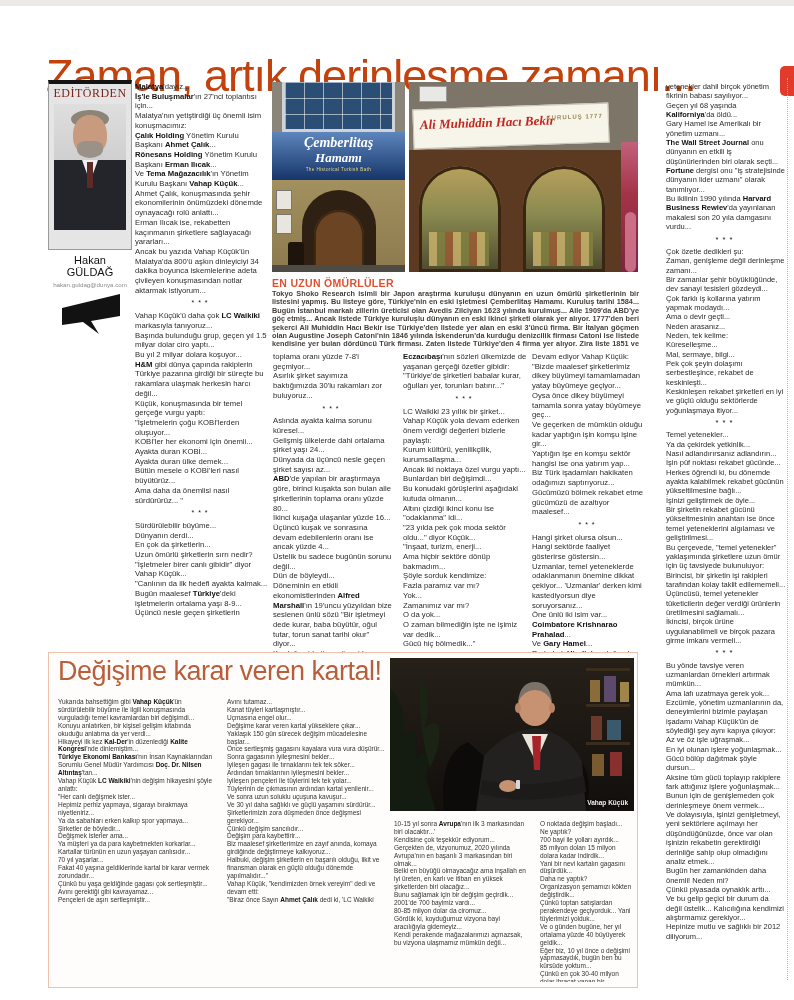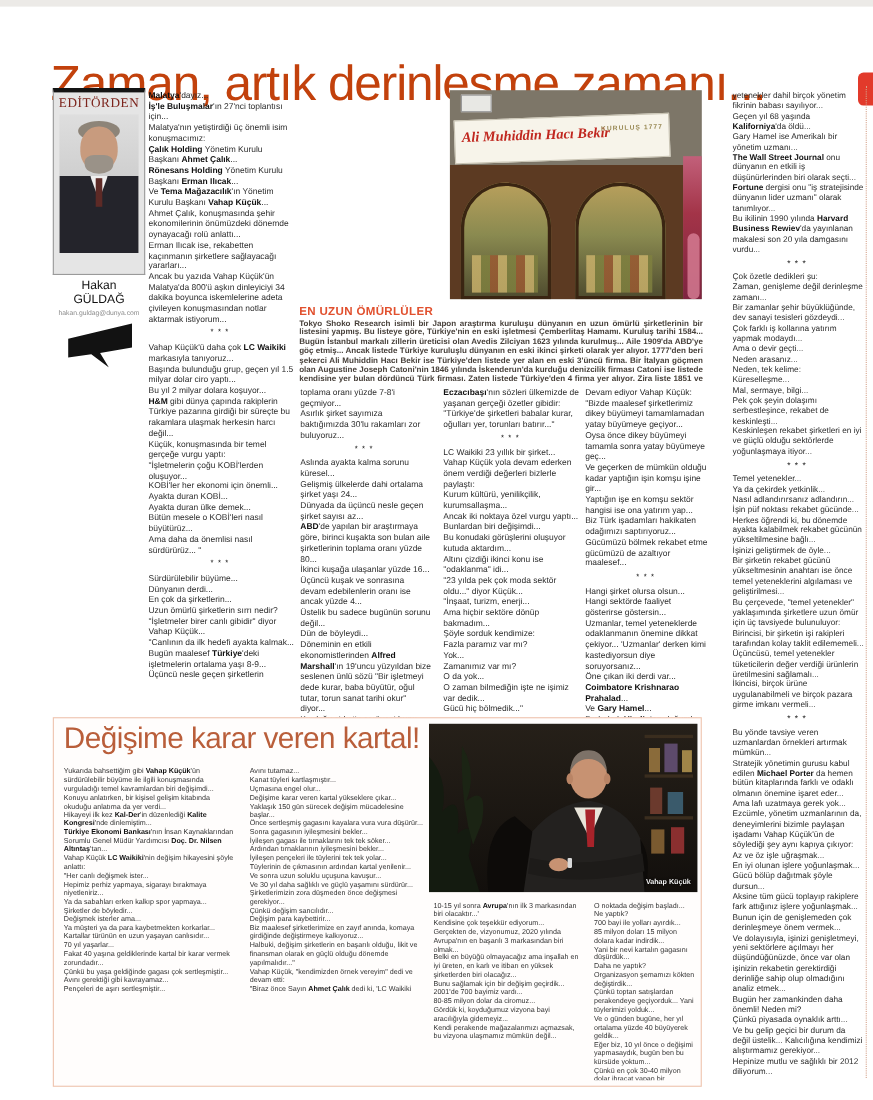--- a/index.html
+++ b/index.html
@@ -126,20 +126,35 @@
     <span>Hakan</span><br>
     <span>GÜLDAĞ</span>
   </div>
   <div class="abs edemail">hakan.guldag@dunya.com</div>
   <div class="abs edlogo">
     <svg width="62" height="42" viewBox="0 0 62 42">
         <path d="M2 16 L60 2 L60 24 L31 29 L39 42 L23 30 L2 33 Z" fill="#121212"></path>
       </svg>
   </div>
 
+  <div class="abs photo" id="photo1">
+    <div class="ph1-window"></div>
+    <div class="ph1-sign">
+      <div class="l1">Çemberlitaş</div>
+      <div class="l2">Hamamı</div>
+      <div class="l3">The Historical Turkish Bath</div>
+    </div>
+    <div class="ph1-wall"></div>
+    <div class="ph1-arch"></div>
+    <div class="ph1-door"></div>
+    <div class="ph1-menu" style="top:108px;"></div>
+    <div class="ph1-menu" style="top:132px;"></div>
+    <div class="ph1-chair"></div>
+    <div class="ph1-ground"></div>
+  </div>
 
   <div class="abs photo" id="photo2">
     <div class="ph2-ac"></div>
     <div class="ph2-sign">
       <div class="name">Ali Muhiddin Hacı Bekir</div>
       <div class="est">KURULUŞ 1777</div>
     </div>
     <div class="ph2-front">
       <div class="ph2-win" style="left:10px;">
         <div class="ph2-goods"></div>
@@ -204,21 +219,21 @@
       <p>Kurduğu şirketin serüveni bunu doğrulamamış olsa da, </p>
     </div>
   <div class="abs ncol" id="colC">
       <p><b>Eczacıbaşı</b>'nın sözleri ülkemizde de yaşanan gerçeği özetler gibidir: "Türkiye'de şirketleri babalar kurar, oğulları yer, torunları batırır..."</p>
       <p class="stars">***</p>
       <p>LC Waikiki 23 yıllık bir şirket...</p>
       <p>Vahap Küçük yola devam ederken önem verdiği değerleri bizlerle paylaştı:</p>
       <p>Kurum kültürü, yenilikçilik, kurumsallaşma...</p>
       <p>Ancak iki noktaya özel vurgu yaptı...</p>
       <p>Bunlardan biri değişimdi...</p>
-      <p>Bu konudaki görüşlerini oluşuyor kutuda aktardım...</p>
+      <p>Bu konudaki görüşlerini aşağıdaki kutuda olmanın...</p>
       <p>Altını çizdiği ikinci konu ise "odaklanma" idi...</p>
       <p>"23 yılda pek çok moda sektör oldu..." diyor Küçük...</p>
       <p>"İnşaat, turizm, enerji...</p>
       <p>Ama hiçbir sektöre dönüp bakmadım...</p>
       <p>Şöyle sorduk kendimize:</p>
       <p>Fazla paramız var mı?</p>
       <p>Yok...</p>
       <p>Zamanımız var mı?</p>
       <p>O da yok...</p>
       <p>O zaman bilmediğin işte ne işimiz var dedik...</p>
@@ -229,21 +244,21 @@
       <p>"Bizde maalesef şirketlerimiz dikey büyümeyi tamamlamadan yatay büyümeye geçiyor...</p>
       <p>Oysa önce dikey büyümeyi tamamla sonra yatay büyümeye geç...</p>
       <p>Ve geçerken de mümkün olduğu kadar yaptığın işin komşu işine gir...</p>
       <p>Yaptığın işe en komşu sektör hangisi ise ona yatırım yap...</p>
       <p>Biz Türk işadamları hakikaten odağımızı saptırıyoruz...</p>
       <p>Gücümüzü bölmek rekabet etme gücümüzü de azaltıyor maalesef...</p>
       <p class="stars">***</p>
       <p>Hangi şirket olursa olsun...</p>
       <p>Hangi sektörde faaliyet gösterirse göstersin...</p>
       <p>Uzmanlar, temel yeteneklerde odaklanmanın önemine dikkat çekiyor... 'Uzmanlar' derken kimi kastediyorsun diye soruyorsanız...</p>
-      <p>Öne çıkan iki derdi var...</p>
+      <p>Öne ünlü iki isim var...</p>
       <p><b>Coimbatore Krishnarao Prahalad</b>...</p>
       <p>Ve <b>Gary Hamel</b>...</p>
       <p>Prahalad, <b>Hindistan</b> doğumlu ünlü bir işletme profesörü...</p>
     </div>
   <div class="abs ncol" id="colE">
       <p>yetenekler dahil birçok yönetim fikrinin babası sayılıyor...</p>
       <p>Geçen yıl 68 yaşında <b>Kaliforniya</b>'da öldü...</p>
       <p>Gary Hamel ise Amerikalı bir yönetim uzmanı...</p>
       <p><b>The Wall Street Journal</b> onu dünyanın en etkili iş düşünürlerinden biri olarak seçti...</p>
       <p><b>Fortune</b> dergisi onu "iş stratejisinde dünyanın lider uzmanı" olarak tanımlıyor...</p>
@@ -267,21 +282,20 @@
       <p>İşin püf noktası rekabet gücünde...</p>
       <p>Herkes öğrendi ki, bu dönemde ayakta kalabilmek rekabet gücünün yükseltilmesine bağlı...</p>
       <p>İşinizi geliştirmek de öyle...</p>
       <p>Bir şirketin rekabet gücünü yükseltmesinin anahtarı ise önce temel yeteneklerini algılaması ve geliştirilmesi...</p>
       <p>Bu çerçevede, "temel yetenekler" yaklaşımında şirketlere uzun ömür için üç tavsiyede bulunuluyor:</p>
       <p>Birincisi, bir şirketin işi rakipleri tarafından kolay taklit edilememeli...</p>
       <p>Üçüncüsü, temel yetenekler tüketicilerin değer verdiği ürünlerin üretilmesini sağlamalı...</p>
       <p>İkincisi, birçok ürüne uygulanabilmeli ve birçok pazara girme imkanı vermeli...</p>
       <p class="stars">***</p>
       <p>Bu yönde tavsiye veren uzmanlardan örnekleri artırmak mümkün...</p>
-      <p>Stratejik yönetimin gurusu kabul edilen <b>Michael Porter</b> da hemen bütün kitaplarında farklı ve odaklı olmanın önemine işaret eder...</p>
       <p>Ama lafı uzatmaya gerek yok...</p>
       <p>Ezcümle, yönetim uzmanlarının da, deneyimlerini bizimle paylaşan işadamı Vahap Küçük'ün de söylediği şey aynı kapıya çıkıyor:</p>
       <p>Az ve öz işle uğraşmak...</p>
       <p>En iyi olunan işlere yoğunlaşmak...</p>
       <p>Gücü bölüp dağıtmak şöyle dursun...</p>
       <p>Aksine tüm gücü toplayıp rakiplere fark attığınız işlere yoğunlaşmak...</p>
       <p>Bunun için de genişlemeden çok derinleşmeye önem vermek...</p>
       <p>Ve dolayısıyla, işinizi genişletmeyi, yeni sektörlere açılmayı her düşündüğünüzde, önce var olan işinizin rekabetin gerektirdiği derinliğe sahip olup olmadığını analiz etmek...</p>
       <p>Bugün her zamankinden daha önemli! Neden mi?</p>
       <p>Çünkü piyasada oynaklık arttı...</p>

